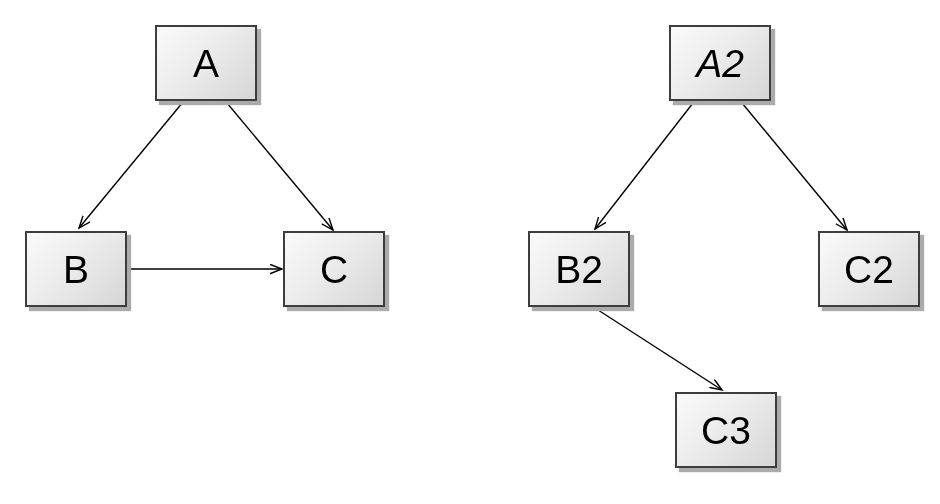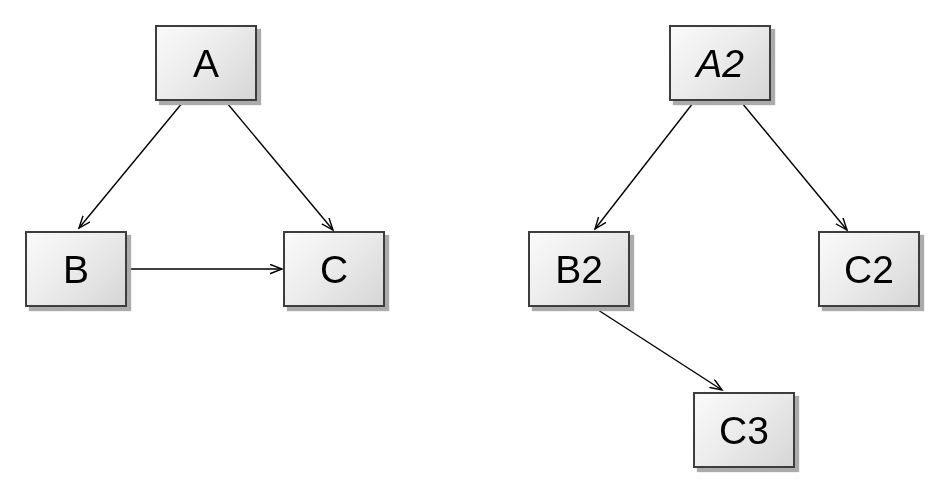--- a/index.html
+++ b/index.html
@@ -76,17 +76,17 @@
 
   <div class="node" style="left:669px; top:25px;font-style:italic;">
     <span class="node-label">A2</span>
   </div>
   <div class="node" style="left:528px; top:231px;">
     <span class="node-label">B2</span>
   </div>
   <div class="node" style="left:798px; top:231px;margin-left:20px;">
     <span class="node-label">C2</span>
   </div>
-  <div class="node" style="left:693px; top:392px;">
+  <div class="node" style="left:675px; top:392px;">
     <span class="node-label">C3</span>
   </div>
 
 </div>
 
 </body></html>

